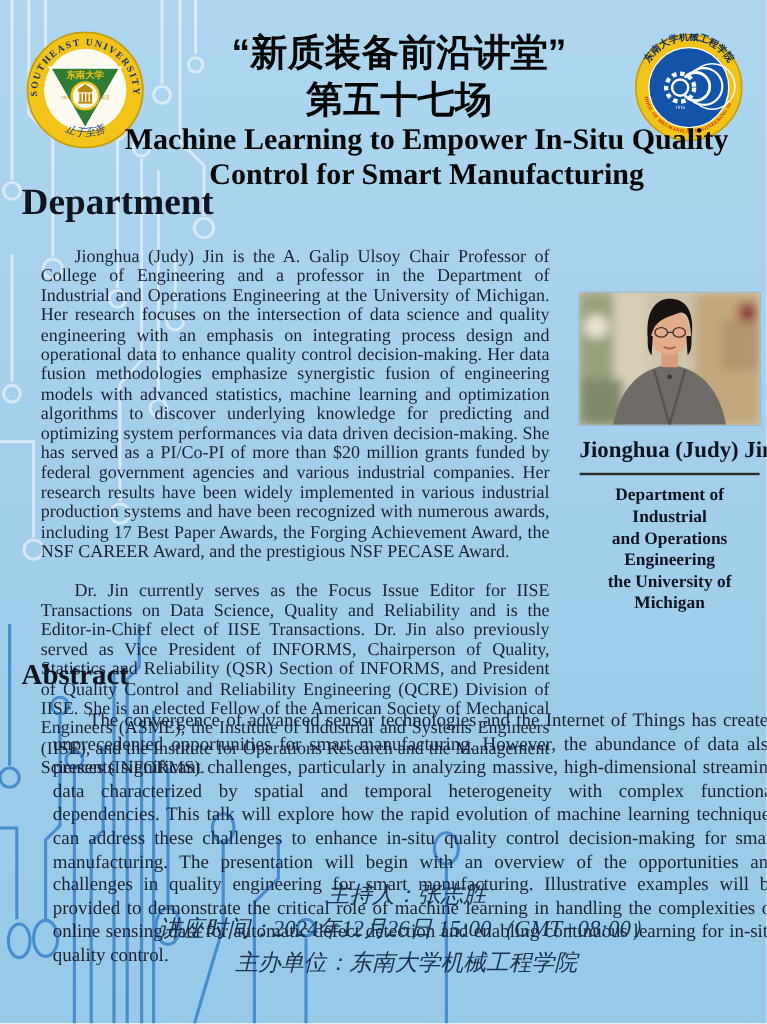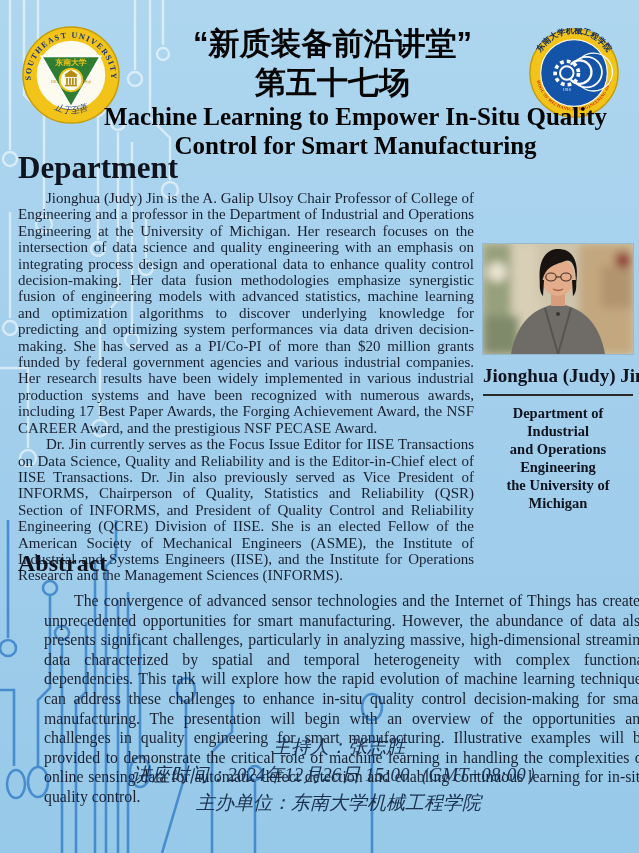--- a/index.html
+++ b/index.html
@@ -18,21 +18,21 @@
   .cn-title   { position:absolute; left:13px; top:24px; width:100%; text-align:center;
                 font-family:"Liberation Sans", sans-serif; font-weight:bold;
                 font-size:31px; line-height:39px; color:#050505; }
   .en-title   { position:absolute; left:0; top:102px; width:100%; text-align:center;
                 font-weight:bold; font-size:25px; line-height:29px; color:#050505;padding-left:36px; }
 
   
   .bio-heading { position:absolute; left:18px; top:150px; font-size:31px; font-weight:bold; color:#10141f; }
   .bio-text   { position:absolute; left:18px; top:190px; width:456px;
                 font-size:15px; line-height:16.4px; text-align:justify; }
-  .bio-text p { margin:0; text-indent:28px; }
+  .bio-text p { margin:16px; text-indent:28px; }
 
   .speaker-card { position:absolute; left:483px; top:244px; width:150px; text-align:center; }
   .speaker-photo { width:150px; height:110px; background:#cfc6ae; box-shadow:0 0 0 1px rgba(120,140,150,.35); }
   .speaker-name { margin-top:11px; font-size:19px; font-weight:bold; color:#10141f; white-space:nowrap; }
   .speaker-divider { border:none; border-top:2px solid #2a2a2a; margin:7px 0 8px 0; }
   .speaker-affil { font-size:14.5px; font-weight:bold; line-height:18px; color:#10141f; }
 
   
   .abs-heading { position:absolute; left:18px; top:550px; font-size:24px; font-weight:bold; color:#10141f; }
   .abs-text { position:absolute; left:18px; top:591px; width:604px;

